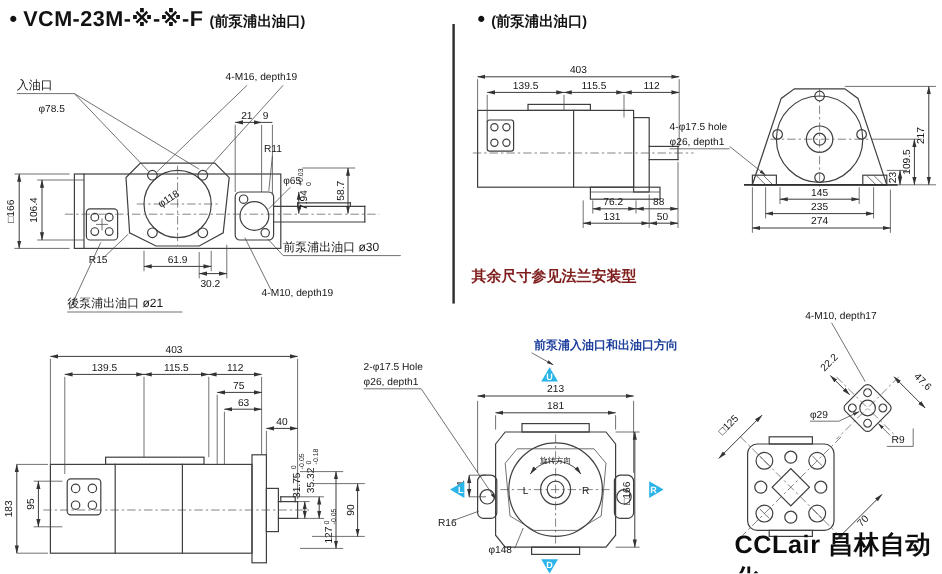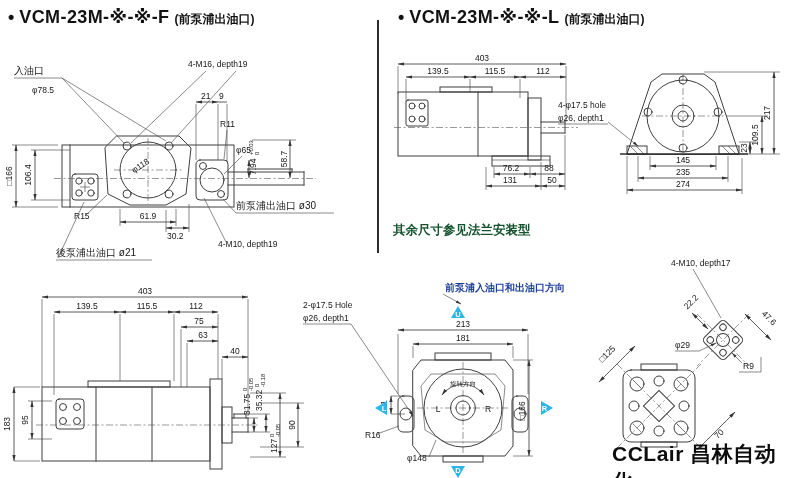--- a/index.html
+++ b/index.html
@@ -3,21 +3,21 @@
 <meta charset="utf-8">
 <style>
   html,body{margin:0;padding:0;background:#fff}
   .stage{position:relative;width:785px;height:478px;background:#fff;overflow:hidden;
          font-family:"Liberation Sans","DejaVu Sans",sans-serif}
   .title{position:absolute;display:flex;align-items:baseline;gap:5px;color:#121212;white-space:nowrap}
   .title .bullet{font-size:18px;font-weight:700}
   .title .model{font-size:18px;font-weight:600;letter-spacing:.4px}
   .title .note{font-size:12px;font-weight:600}
   .divider{position:absolute;left:377px;top:20px;width:1.5px;height:233px;background:#2c2c2c}
-  .bluenote{position:absolute;left:393px;top:222px;color:#14532d;font-size:12.5px;font-weight:700}
+  .bluenote{position:absolute;left:393px;top:222px;color:#7f1d1d;font-size:12.5px;font-weight:700}
   .watermark{position:absolute;left:612px;top:440px;font-size:21px;font-weight:600;color:#0d0d0d;letter-spacing:.5px}
   svg{position:absolute;overflow:visible}
   .s{stroke:#3f3f3f;stroke-width:1;fill:none;stroke-linecap:square}
   .sb{stroke:#2f2f2f;stroke-width:1.4;fill:none}
   .dl{stroke:#333;stroke-width:.8;fill:none}
   .thin{stroke:#4a4a4a;stroke-width:.65;fill:none}
   .cl{stroke:#555;stroke-width:.6;fill:none;stroke-dasharray:7 2.5 2 2.5}
   text{fill:#161616;font-family:"Liberation Sans","DejaVu Sans",sans-serif}
   .d{font-size:8.5px}
   .t{font-size:5.8px}
@@ -40,21 +40,20 @@
     </defs>
   </svg>
 
   <div class="title" style="left:8px;top:6px">
     <span class="bullet">•</span>
     <span class="model">VCM-23M-※-※-F</span>
     <span class="note">(前泵浦出油口)</span>
   </div>
   <div class="title" style="left:398px;top:6px">
     <span class="bullet">•</span>
-    <span class="model">VCM-23M-※-※-L</span>
     <span class="note">(前泵浦出油口)</span>
   </div>
 
   <div class="divider"></div>
 
   <svg style="left:0;top:42px" width="375" height="240" viewBox="0 0 375 240">
     <g>
       <rect class="s" x="62" y="103" width="172" height="62"></rect>
       <line class="s" x1="70" y1="103" x2="70" y2="165"></line>
       <rect class="s" x="72" y="132" width="26" height="26" rx="3"></rect>

